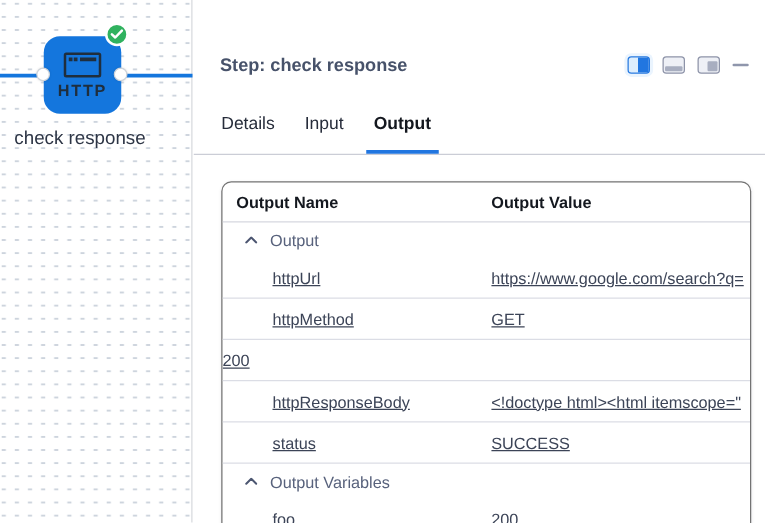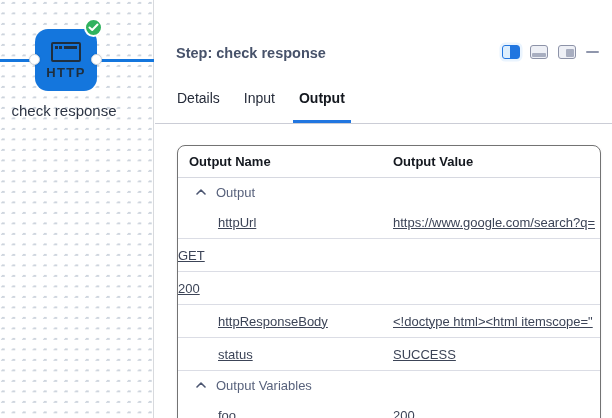--- a/index.html
+++ b/index.html
@@ -172,20 +172,21 @@
         </svg>
         <span>Output</span>
       </div>
     </div>
 
     <div class="row data divider">
       <div class="rname">httpUrl</div>
       <div class="col-value">https://www.google.com/search?q=</div>
     </div>
     <div class="row data divider">
+      <div class="rname">httpMethod</div>
       <div class="col-value">GET</div>
     </div>
     <div class="row data divider">
       <div class="col-value">200</div>
     </div>
     <div class="row data divider">
       <div class="rname">httpResponseBody</div>
       <div class="col-value">&lt;!doctype html&gt;&lt;html itemscope="</div>
     </div>
     <div class="row data divider">

